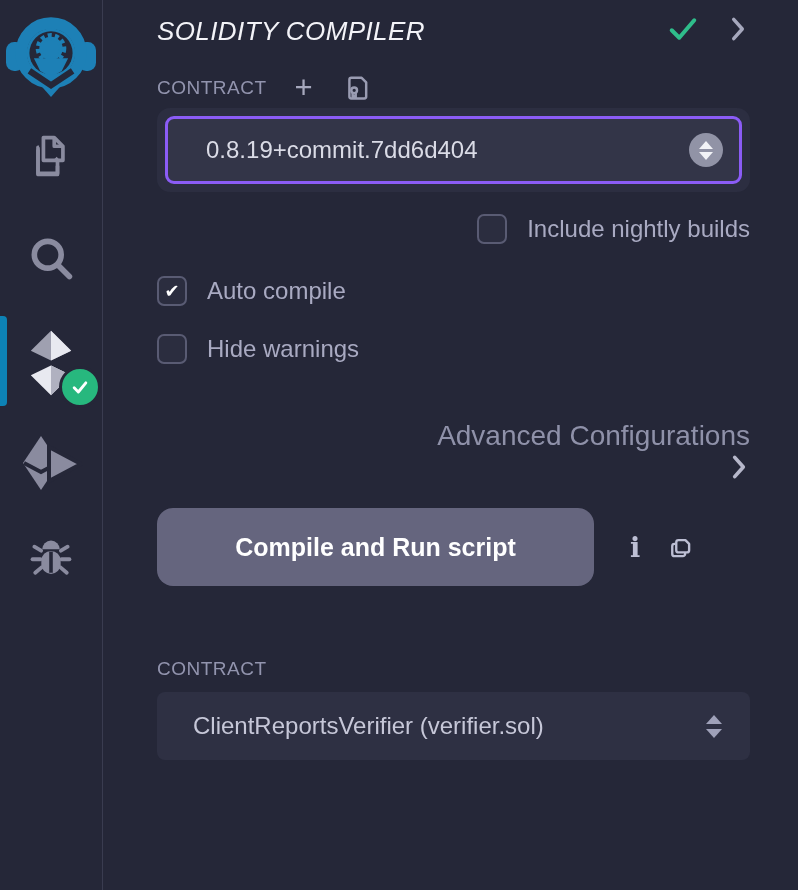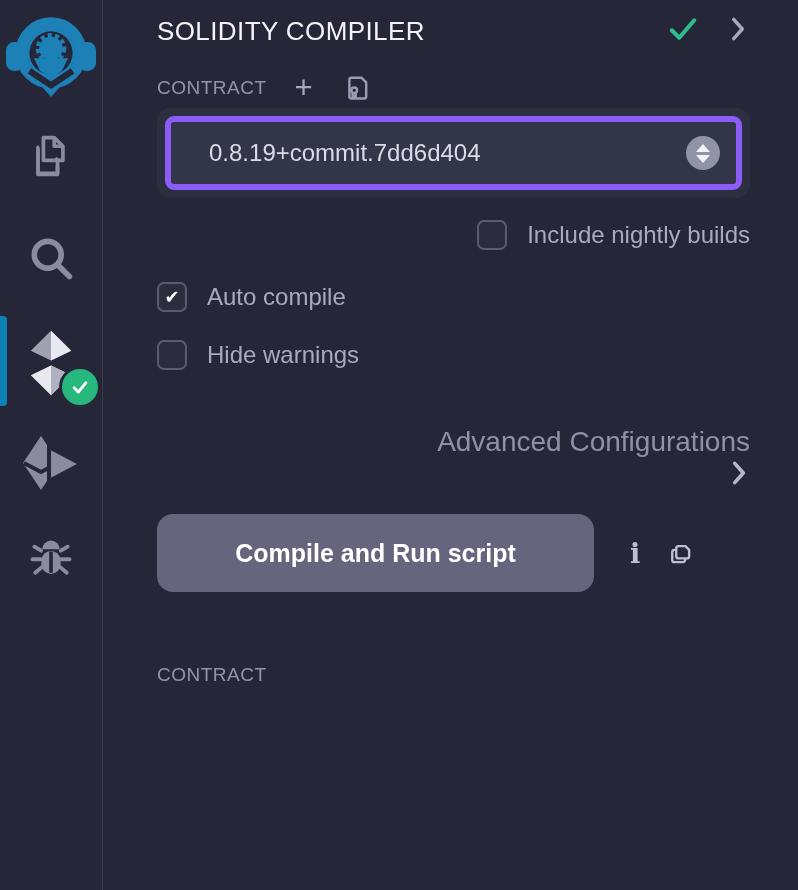--- a/index.html
+++ b/index.html
@@ -28,31 +28,31 @@
   .eth-wrap{margin-top:34px;}
   .bug-wrap{margin-top:38px;}
   .sol-badge{
     position:absolute;right:-12px;bottom:-6px;width:36px;height:36px;
     border-radius:50%;background:#27b87e;border:3px solid #252738;
     display:flex;align-items:center;justify-content:center;
   }
   
   .main{flex:1;padding:0 48px 0 54px;box-sizing:border-box;}
   .header{display:flex;align-items:center;justify-content:space-between;margin-top:14px;}
-  .title{font-size:26px;font-weight:500;color:#f3f3f8;letter-spacing:.4px;}
+  .title{font-size:26px;font-weight:500;color:#f3f3f8;letter-spacing:.4px;font-style:italic;}
   .header-icons{display:flex;align-items:center;gap:26px;}
 
   .compiler-row{margin-top:24px;display:flex;align-items:center;gap:28px;}
   .section-label{font-size:19px;color:#9294ae;letter-spacing:.5px;}
   .plus-icon{font-size:31px;font-weight:300;color:#a6a8bd;line-height:1;cursor:pointer;}
   .file-badge{cursor:pointer;display:flex;}
 
   .select-outer{margin-top:5px;background:#2c2e41;border-radius:13px;padding:8px;}
   .select-inner{
-    background:#333548;border:6px solid #8b5cf6;border-radius:9px;height:62px;
+    background:#333548;border:3px solid #8b5cf6;border-radius:9px;height:62px;
     display:flex;align-items:center;justify-content:space-between;
     padding:0 16px 0 38px;cursor:pointer;
   }
   .select-value{font-size:24px;color:#dadbe6;}
   .sort-badge{
     width:34px;height:34px;border-radius:50%;background:#9193a6;
     display:flex;flex-direction:column;align-items:center;justify-content:center;gap:3px;
   }
   .tri-up{width:0;height:0;border-left:7px solid transparent;border-right:7px solid transparent;border-bottom:8px solid #f2f3f7;}
   .tri-down{width:0;height:0;border-left:7px solid transparent;border-right:7px solid transparent;border-top:8px solid #f2f3f7;}
@@ -252,14 +252,21 @@
     <span class="copy-icon">
       <svg width="30" height="30" viewBox="0 0 24 24" fill="none" stroke="#bdbfd4" stroke-width="1.9" stroke-linejoin="round">
         <path d="M10 6.5 h5.5 l3 3 v5 a1.8 1.8 0 0 1 -1.8 1.8 h-6.7 a1.8 1.8 0 0 1 -1.8 -1.8 v-6.2 a1.8 1.8 0 0 1 1.8 -1.8 z"></path>
         <path d="M7.5 9.5 h-0.7 a1.8 1.8 0 0 0 -1.8 1.8 v6.2 a1.8 1.8 0 0 0 1.8 1.8 h6.7 a1.8 1.8 0 0 0 1.8 -1.8 v-0.7"></path>
       </svg>
     </span>
   </div>
 
   <div class="section-label contract-label">CONTRACT</div>
 
+  <div class="contract-select">
+    <span class="contract-value">ClientReportsVerifier (verifier.sol)</span>
+    <span class="contract-arrows">
+      <span class="ctri-up"></span>
+        <span class="ctri-down"></span>
+    </span>
+  </div>
 
 </div>
 
 </body></html>

